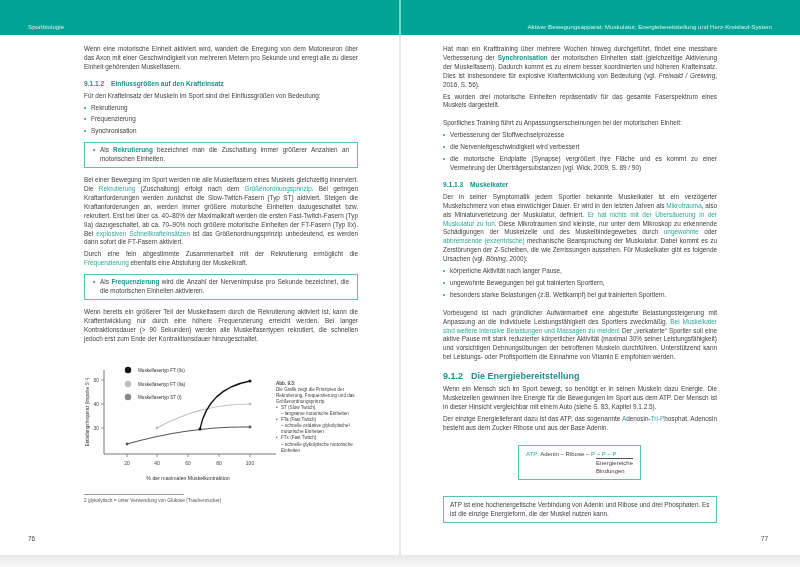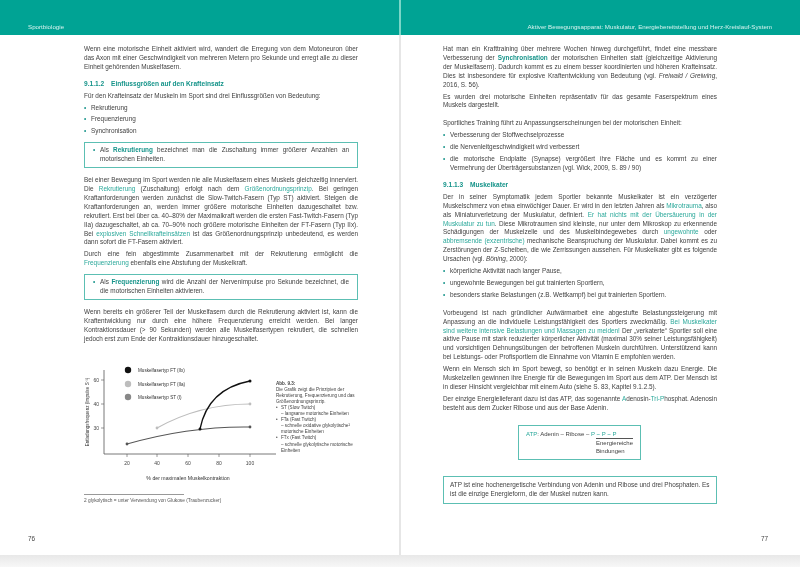--- a/index.html
+++ b/index.html
@@ -187,20 +187,23 @@
       </div>
       <p><span>Der in seiner Symptomatik jedem Sportler bekannte Muskelkater ist ein verzögerter Muskelschmerz von etwa einwöchiger Dauer. Er wird in den letzten Jahren als </span><span class="teal">Mikrotrauma</span><span>, also als Miniaturverletzung der Muskulatur, definiert. </span><span class="teal">Er hat nichts mit der Übersäuerung in der Muskulatur zu tun</span><span>. Diese Mikrotraumen sind kleinste, nur unter dem Mikroskop zu erkennende Schädigungen der Muskelzelle und des Muskelbindegewebes durch </span><span class="teal">ungewohnte</span><span> oder </span><span class="teal">abbremsende (exzentrische)</span><span> mechanische Beanspruchung der Muskulatur. Dabei kommt es zu Zerstörungen der Z-Scheiben, die wie Zerrissungen aussehen. Für Muskelkater gibt es folgende Ursachen (vgl. </span><i>Böning</i><span>, 2000):</span></p>
       <ul>
         <li>körperliche Aktivität nach langer Pause,</li>
         <li>ungewohnte Bewegungen bei gut trainierten Sportlern,</li>
         <li>besonders starke Belastungen (z.B. Wettkampf) bei gut trainierten Sportlern.</li>
       </ul>
       <div class="spacer"></div>
       <p><span>Vorbeugend ist nach gründlicher Aufwärmarbeit eine abgestufte Belastungssteigerung mit Anpassung an die individuelle Leistungsfähigkeit des Sportlers zweckmäßig. </span><span class="teal">Bei Muskelkater sind weitere intensive Belastungen und Massagen zu meiden!</span><span> Der „verkaterte“ Sportler soll eine aktive Pause mit stark reduzierter körperlicher Aktivität (maximal 30% seiner Leistungsfähigkeit) und vorsichtigen Dehnungsübungen der betroffenen Muskeln durchführen. Unterstützend kann bei Leistungs- oder Profisportlern die Einnahme von Vitamin E empfohlen werden.</span></p>
 
+      <div class="h3">
+        <span class="num">9.1.2</span><span>Die Energiebereitstellung</span>
+      </div>
       <p>Wenn ein Mensch sich im Sport bewegt, so benötigt er in seinen Muskeln dazu Energie. Die Muskelzellen gewinnen ihre Energie für die Bewegungen im Sport aus dem ATP. Der Mensch ist in dieser Hinsicht vergleichbar mit einem Auto (siehe S. 83, Kapitel 9.1.2.5).</p>
       <p><span>Der einzige Energielieferant dazu ist das ATP, das sogenannte </span><span class="teal">A</span><span>denosin-</span><span class="teal">Tri-P</span><span>hosphat</span><span>. Adenosin besteht aus dem Zucker Ribose und aus der Base Adenin.</span></p>
 
       <div class="atp-box">
         <div class="atp-line"><span class="teal">ATP</span><span>: Adenin – Ribose – </span><span class="p">P ~ P ~ P</span></div>
         <div class="atp-sub"><span class="atp-over">Energiereiche</span></div>
         <div class="atp-sub">Bindungen</div>
       </div>
 
       <div class="box2">ATP ist eine hochenergetische Verbindung von Adenin und Ribose und drei Phosphaten. Es ist die einzige Energieform, die der Muskel nutzen kann.</div>

